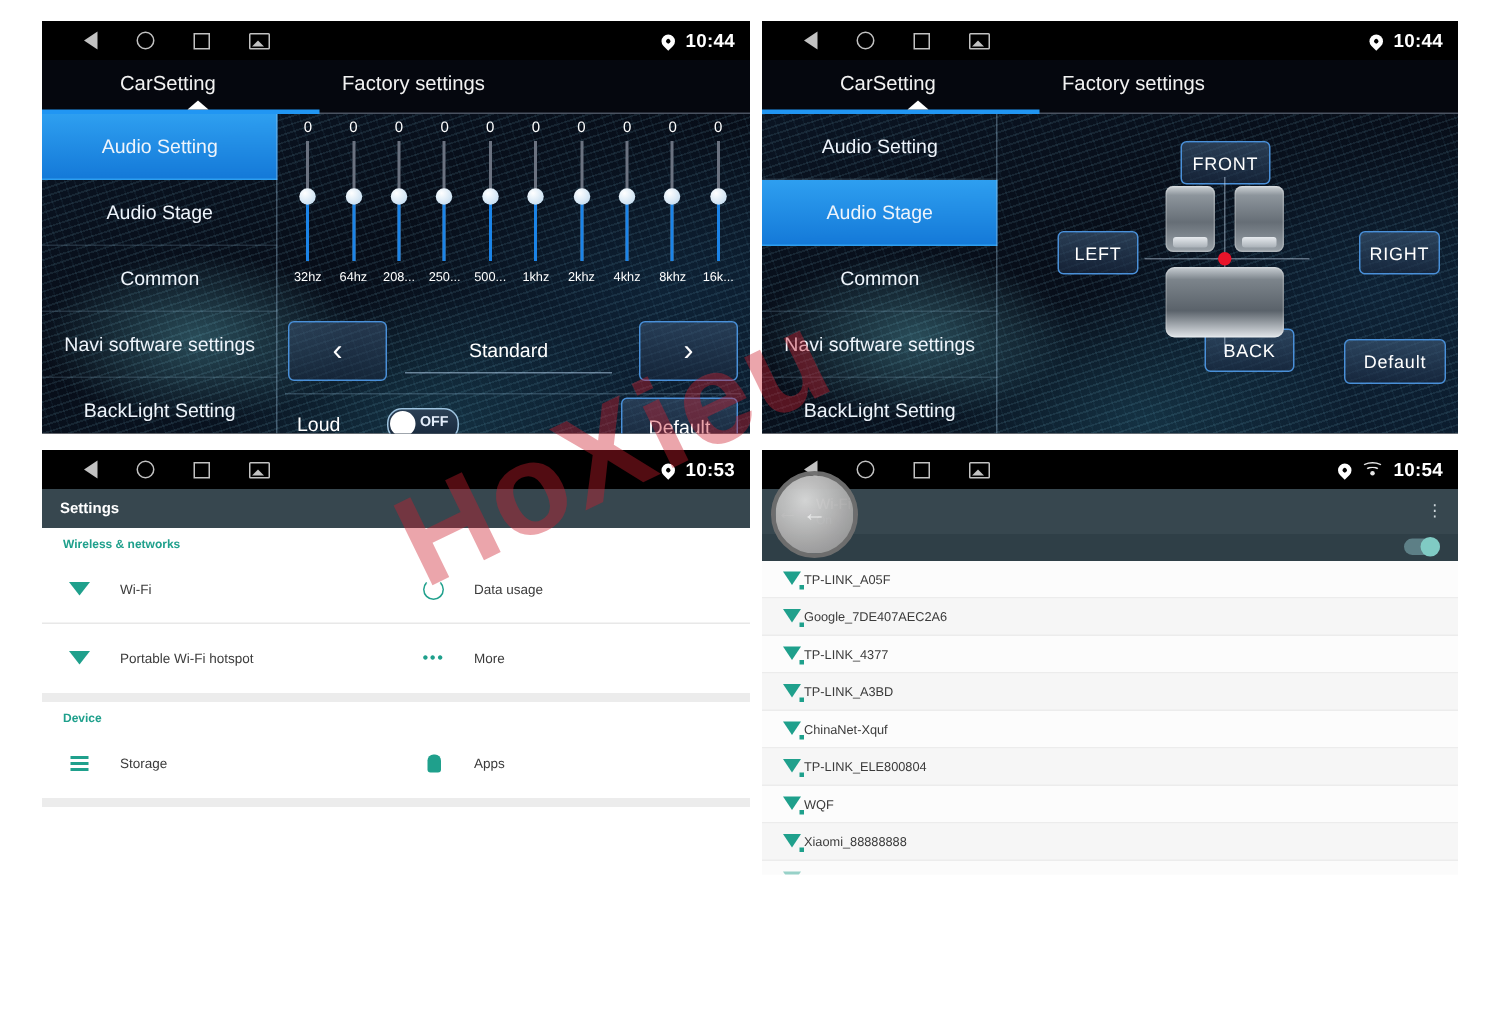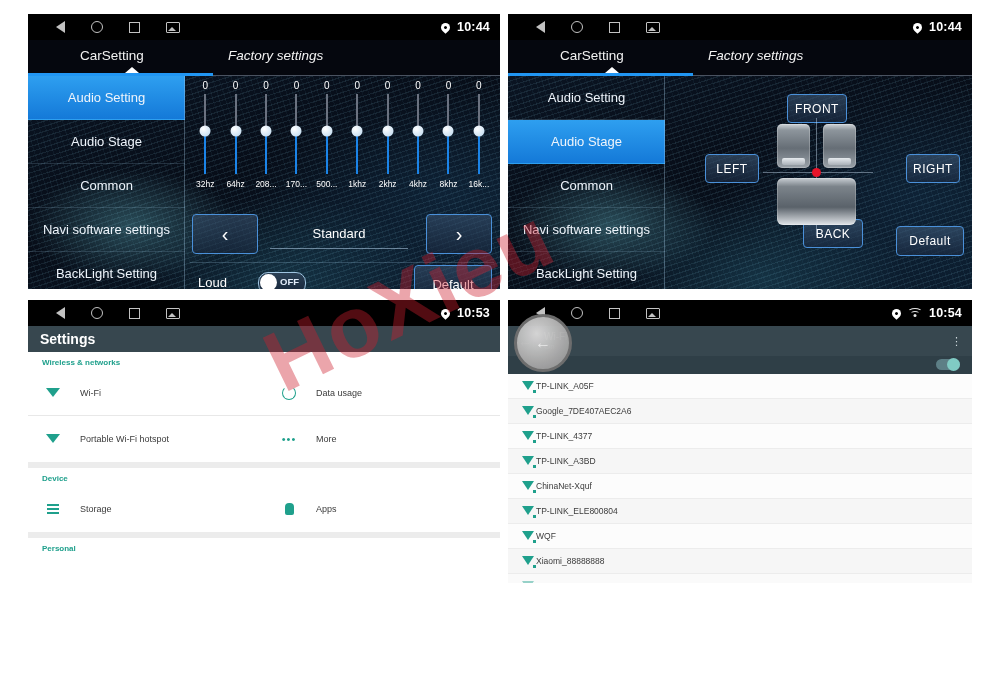--- a/index.html
+++ b/index.html
@@ -33,21 +33,21 @@
   .wifi-glyph i:nth-child(1){width:13px;height:6px;top:0;}
   .wifi-glyph i:nth-child(2){width:8px;height:4px;top:3px;}
   .wifi-glyph i:nth-child(3){width:3px;height:3px;top:6px;background:#e6e6e6;border-radius:50%;border:0;}
   .sb-time{color:#fff;font-size:12.5px;font-weight:bold;letter-spacing:.2px;}
 
   
   .carpanel{background:#04060d;}
   .tabbar{height:36px;position:relative;background:#05070e;}
   .tab{position:absolute;top:8px;color:#f2f2f2;font-size:13.5px;}
   .tab-car{left:52px;}
-  .tab-fac{left:200px;font-style:italic;}
+  .tab-fac{left:200px;}
   .tabrule{position:absolute;left:0;right:0;bottom:0;height:1px;background:#4a5260;}
   .tabindic{position:absolute;bottom:0;left:0;width:185px;height:3px;background:#2196f3;}
   .tabarrow{position:absolute;bottom:3px;left:97px;width:0;height:0;
             border-left:7px solid transparent;border-right:7px solid transparent;
             border-bottom:6px solid #ffffff;}
 
   .carbody{position:relative;height:calc(100% - 62px);}
   .bg-waves{position:absolute;inset:0;
     background:
       radial-gradient(ellipse 150px 80px at 22% 70%, rgba(120,220,235,.30), transparent 70%),
@@ -117,21 +117,21 @@
   .seat:after{content:"";position:absolute;left:5px;right:5px;bottom:3px;height:7px;border-radius:2px;
               background:linear-gradient(180deg,#e6eaee,#aab1b8);}
   .bench{position:absolute;left:0;top:54px;width:79px;height:47px;border-radius:6px;
          background:linear-gradient(180deg,#c9cfd4 0%,#7c848b 18%,#5a626a 62%,#e2e6ea 100%);
          box-shadow:inset 0 0 0 1px rgba(255,255,255,.2);}
   .dot{position:absolute;left:35px;top:44px;width:9px;height:9px;border-radius:50%;background:#e8142a;}
 
   
   .setpanel{background:#fff;}
   .set-title{height:26px;background:#37474f;display:flex;align-items:center;padding-left:12px;
-             color:#fff;font-size:14px;font-weight:bold;}
+             color:#fff;font-size:10px;font-weight:bold;}
   .grp{color:#1fa08c;font-size:8px;font-weight:bold;padding:6px 0 3px 14px;}
   .rows{display:flex;}
   .rowcol{flex:1;}
   .srow{height:46px;display:flex;align-items:center;padding-left:14px;box-sizing:border-box;
         border-bottom:1px solid #e8e8e8;}
   .srow.last{border-bottom:none;}
   .sicon{width:22px;display:flex;align-items:center;justify-content:center;color:#1fa08c;font-size:13px;}
   .slabel{margin-left:16px;color:#3b3b3b;font-size:9px;}
   .grpsep{height:6px;background:#ececec;}
   .ic-wifi{width:14px;height:10px;position:relative;}
@@ -251,21 +251,21 @@
             <span class="eqknob"></span>
           </span>
           <span class="eqlabel">208...</span>
         </div>
         <div class="eqband">
           <span class="eqval">0</span>
           <span class="eqtrack">
             <span class="eqfill"></span>
             <span class="eqknob"></span>
           </span>
-          <span class="eqlabel">170...</span>
+          <span class="eqlabel">250...</span>
         </div>
         <div class="eqband">
           <span class="eqval">0</span>
           <span class="eqtrack">
             <span class="eqfill"></span>
             <span class="eqknob"></span>
           </span>
           <span class="eqlabel">500...</span>
         </div>
         <div class="eqband">
@@ -462,21 +462,20 @@
       <div class="srow last">
         <span class="sicon">
             <span class="ic-droid"></span>
           </span>
         <span class="slabel">Apps</span>
       </div>
     </div>
   </div>
   <div class="grpsep"></div>
 
-  <div class="grp">Personal</div>
 
 </div>
 
 <div class="panel wifipanel" style="left:508px;top:300px;width:464px;height:283px;">
 
   <div class="statusbar">
     <div class="navglyphs">
       <span class="gl gl-back"></span>
       <span class="gl gl-home"></span>
       <span class="gl gl-recent"></span>

